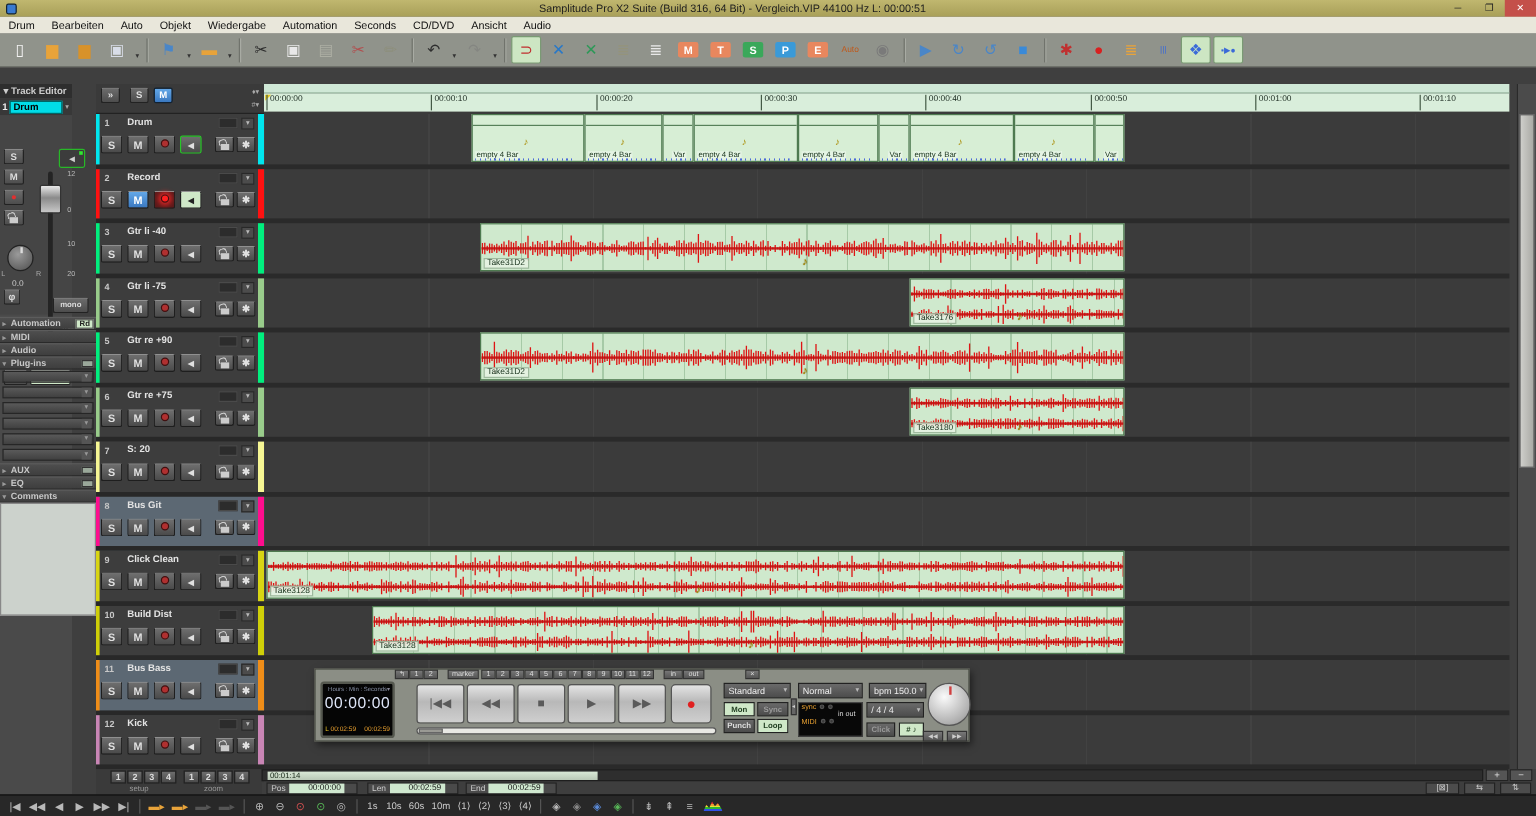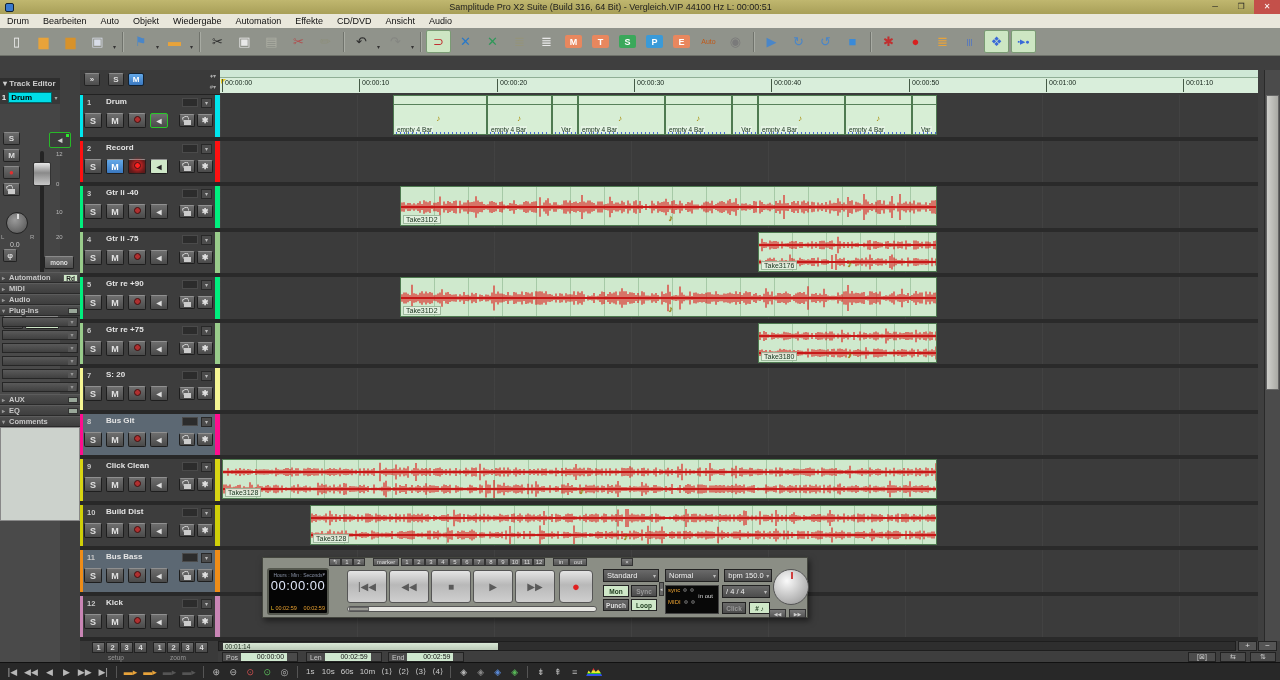--- a/index.html
+++ b/index.html
@@ -24,21 +24,21 @@
   .tico.activebg{background:#cde6c3;border:1px solid #7a9a74;}
   .tico.dim{opacity:.45;}
   .tico .badge{width:17px;height:13px;border-radius:2px;font-size:9px;font-weight:bold;display:flex;align-items:center;justify-content:center;color:#fff;}
   .tsep{width:1px;height:20px;background:#70736c;margin:0 4px;box-shadow:1px 0 0 #a8aba3;}
   .tdd{width:7px;height:23px;font-size:6px;color:#333;display:flex;align-items:flex-end;justify-content:center;padding-bottom:3px;}
   .tabbar{position:absolute;left:0;top:56px;width:1280px;height:14px;background:#383838;display:flex;font-size:9px;}
   .tab{padding:1px 8px 0;margin-right:1px;color:#222;background:#8d9088;height:14px;}
   .tab.active{background:#c7c9c0;}
   .tab .x{margin-left:5px;color:#444;font-size:8px;}
   
-  .lpanel{position:absolute;left:0;top:70px;width:60px;height:592px;background:#4a4a4a;font-size:8px;margin-top:8px;}
+  .lpanel{position:absolute;left:0;top:70px;width:60px;height:592px;background:#4a4a4a;font-size:8px;}
   .lp-head{height:12px;background:#2e2e2e;color:#ccc;font-weight:bold;padding:1px 3px;font-size:8px;}
   .lp-namerow{height:14px;display:flex;align-items:center;background:#383838;}
   .lp-num{width:10px;text-align:center;color:#eee;font-weight:bold;}
   .lp-name{width:52px;height:11px;background:#00dde8;color:#000;font-weight:bold;font-size:8px;padding:0 2px;border:1px solid #066;}
   .lp-dd{width:10px;color:#aaa;font-size:6px;text-align:center;}
   .lp-mix{position:relative;height:166px;background:#454545;}
   .mbtn{position:absolute;left:3px;width:17px;height:13px;background:linear-gradient(#6b6b6b,#4d4d4d);
         border:1px solid #222;border-top-color:#8a8a8a;border-radius:2px;color:#ddd;font-size:8px;font-weight:bold;
         text-align:center;line-height:12px;}
   .spk{position:absolute;left:49px;top:28px;width:22px;height:16px;background:#3c3c3c;border:1px solid #28b828;
@@ -182,21 +182,21 @@
     </span>
   </div>
 
   <div class="menubar" id="menubar">
       <span>Drum</span>
       <span>Bearbeiten</span>
       <span>Auto</span>
       <span>Objekt</span>
       <span>Wiedergabe</span>
       <span>Automation</span>
-      <span>Effekte</span>
+      <span>Seconds</span>
       <span>CD/DVD</span>
       <span>Ansicht</span>
       <span>Audio</span>
     </div>
 
   <div class="toolbar" id="toolbar">
       <span class="tico" style="color: rgb(244, 244, 244);">▯</span>
       <span class="tico" style="color: rgb(232, 163, 58);">▆</span>
       <span class="tico" style="color: rgb(216, 146, 42);">▆</span>
       <span class="tico" style="color: rgb(216, 221, 232);">▣</span>

